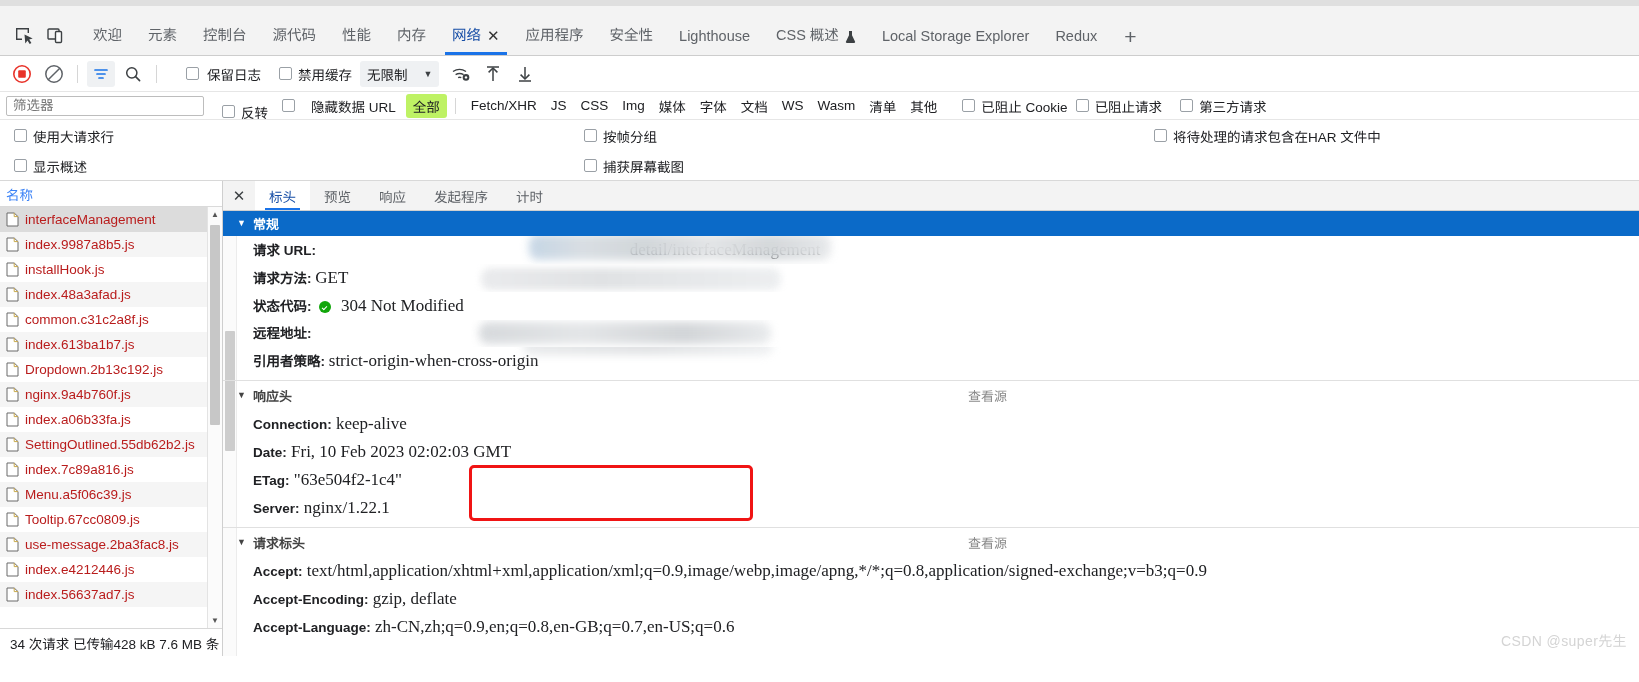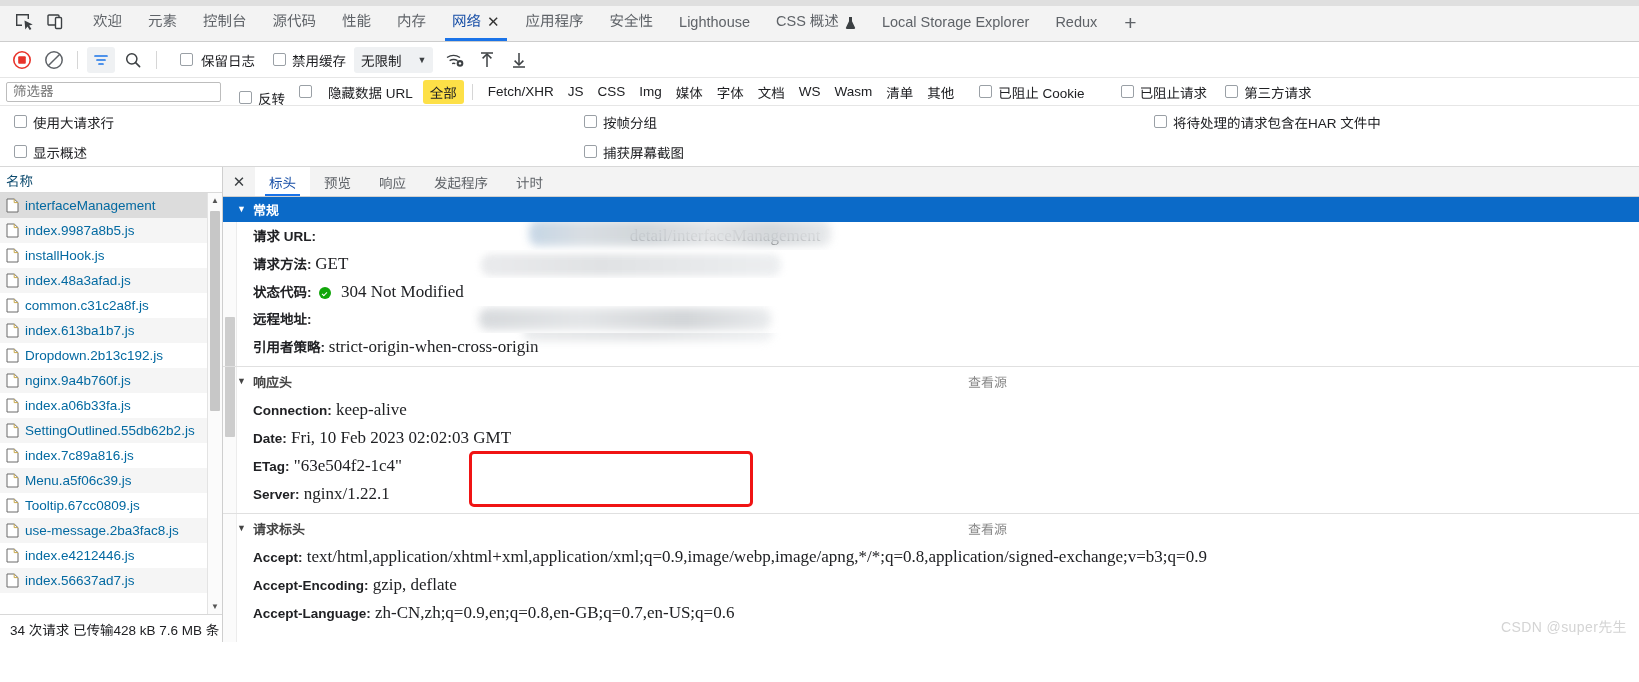--- a/index.html
+++ b/index.html
@@ -6,21 +6,21 @@
   body{
     width:1639px;height:682px;overflow:hidden;
     background:#ffffff;
     font-family:"Liberation Sans","DejaVu Sans",sans-serif;
     font-size:13px;color:#202124;
     -webkit-font-smoothing:antialiased;
   }
 
   
   #devtools-tabbar{
-    position:relative;height:42px;background:#f3f3f3;
+    position:relative;height:56px;background:#f3f3f3;
     border-bottom:1px solid #cdcdcd;display:flex;align-items:flex-end;
     box-sizing:border-box;
   }
   .chrome-sliver{position:absolute;top:0;left:0;right:0;height:6px;background:#dfdfdf;}
   .dock-icons{display:flex;align-items:center;gap:10px;padding:0 12px 9px 14px;}
   .dock-ico{width:22px;height:20px;display:block;}
   .tabs{display:flex;align-items:flex-end;height:100%;}
   .tab{
     position:relative;padding:0 13px 11px;color:#5f6368;font-size:14.5px;
     white-space:nowrap;display:flex;align-items:flex-end;gap:6px;cursor:default;
@@ -52,56 +52,56 @@
     padding:3px 7px;font-size:13.5px;color:#202124;margin-left:4px;
   }
   .caret{font-size:9px;color:#3c4043;}
 
   
   #filter-row{
     height:28px;display:flex;align-items:center;background:#ffffff;
     border-bottom:1px solid #e6e6e6;box-sizing:border-box;padding:0 6px;
   }
   #filter-input{
-    width:215px;height:20px;border:1px solid #bdbdbd;border-radius:2px;background:#fff;
+    width:198px;height:20px;border:1px solid #bdbdbd;border-radius:2px;background:#fff;
     font-size:13.5px;color:#80868b;padding:0 6px;box-sizing:border-box;outline:none;
     font-family:inherit;
   }
   .frow-gap{width:14px;}
   .type-sep{width:1px;height:16px;background:#d6d6d6;margin:0 8px;}
   .type-chip{
     font-size:13.5px;color:#202124;padding:2px 7px;border-radius:3px;white-space:nowrap;
   }
-  .type-chip.on{background:#fde047;}
+  .type-chip.on{background:#bef264;}
 
   
   .opt-row{
     height:31px;display:flex;align-items:center;background:#fff;box-sizing:border-box;
     padding:0 14px;position:relative;
   }
   .opt-row.last{border-bottom:1px solid #d8d8d8;height:30px;}
   .opt-a{width:570px;}
   .opt-b{width:570px;}
 
   
   #body-split{display:flex;height:475px;}
 
   
   #request-list{
     width:222px;flex:none;border-right:1px solid #cfcfcf;display:flex;flex-direction:column;
     background:#fff;position:relative;
   }
   .list-head{
     height:26px;display:flex;align-items:center;padding-left:6px;font-size:13.5px;
-    color:#0c4a6e;border-bottom:1px solid #dadada;box-sizing:border-box;background:#fff;
+    color:#3b82f6;border-bottom:1px solid #dadada;box-sizing:border-box;background:#fff;
   }
   .list-scroll{flex:1;overflow:hidden;}
   .req{
     height:25px;display:flex;align-items:center;gap:6px;padding-left:6px;
-    font-size:13.5px;color:#0369a1;box-sizing:border-box;white-space:nowrap;
+    font-size:13.5px;color:#b91c1c;box-sizing:border-box;white-space:nowrap;
   }
   .req.alt{background:#f5f5f5;}
   .req.selected{background:#dcdcdc;}
   .doc-ico{width:13px;height:15px;flex:none;}
   .status-bar{
     height:28px;border-top:1px solid #d8d8d8;display:flex;align-items:center;
     padding-left:10px;font-size:13.5px;color:#202124;background:#fff;white-space:nowrap;
     box-sizing:border-box;
   }
   
@@ -285,21 +285,21 @@
       </g>
     </svg>
   </span>
   <span class="tb-btn">
     <svg width="18" height="18" viewBox="0 0 18 18">
       <circle cx="7.8" cy="7.8" r="5.1" fill="none" stroke="#3c4043" stroke-width="1.5"></circle>
       <line x1="11.6" y1="11.6" x2="15.6" y2="15.6" stroke="#3c4043" stroke-width="1.6" stroke-linecap="round"></line>
     </svg>
   </span>
   <span class="tb-sep"></span>
-  <label class="chk" style="margin-left:14px;gap:8px;">
+  <label class="chk" style="margin-left:20px;gap:8px;">
     <span class="box"></span>
     <span>保留日志</span>
   </label>
   <label class="chk" style="margin-left:14px;">
     <span class="box"></span>
     <span>禁用缓存</span>
   </label>
   <div class="throttle">
     <span>无限制</span>
     <span class="caret">▼</span>
@@ -352,21 +352,21 @@
   <span class="type-chip">文档</span>
   <span class="type-chip">WS</span>
   <span class="type-chip">Wasm</span>
   <span class="type-chip">清单</span>
   <span class="type-chip">其他</span>
 
   <label class="chk" style="margin-left:18px;">
     <span class="box"></span>
     <span>已阻止 Cookie</span>
   </label>
-  <label class="chk" style="margin-left:36px;text-align:center;">
+  <label class="chk" style="margin-left:8px;text-align:center;">
     <span class="box"></span>
     <span>已阻止请求</span>
   </label>
   <label class="chk" style="margin-left:18px;">
     <span class="box"></span>
     <span>第三方请求</span>
   </label>
 </div>
 
 <div class="opt-row">

